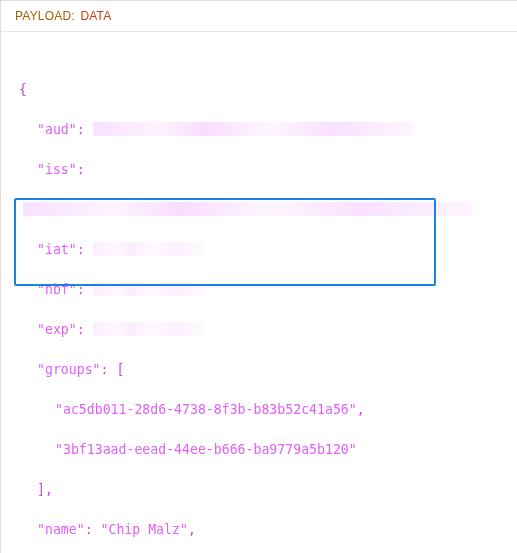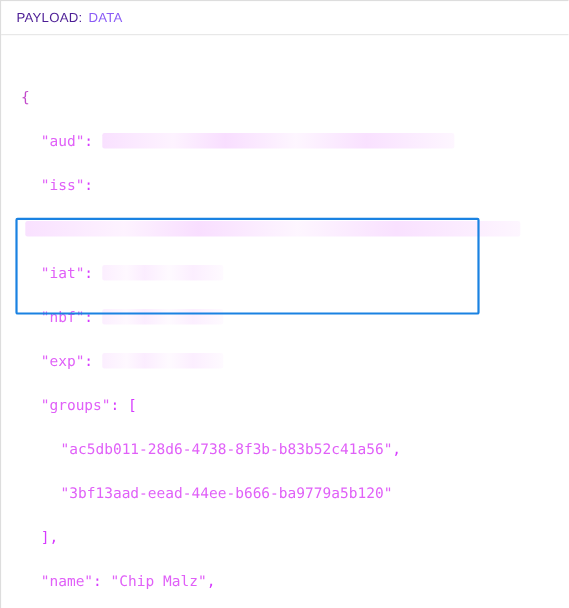--- a/index.html
+++ b/index.html
@@ -15,25 +15,25 @@
     border-right: none;
     background: #fff;
   }
   .header {
     border-bottom: 1px solid #e6e6e6;
     padding: 8px 14px;
     font-size: 12px;
     letter-spacing: 0.2px;
   }
   .header .label {
-    color: #4c1d95;
+    color: #a16207;
     font-weight: 500;
   }
   .header .sub {
-    color: #8b5cf6;
+    color: #c2410c;
     font-weight: 400;
     margin-left: 2px;
   }
   .code {
     font-family: ui-monospace, SFMono-Regular, Menlo, Monaco, Consolas, monospace;
     font-size: 13.2px;
     line-height: 20px;
     color: #d63aff;
     padding: 28px 18px 22px 18px;
     white-space: pre;

